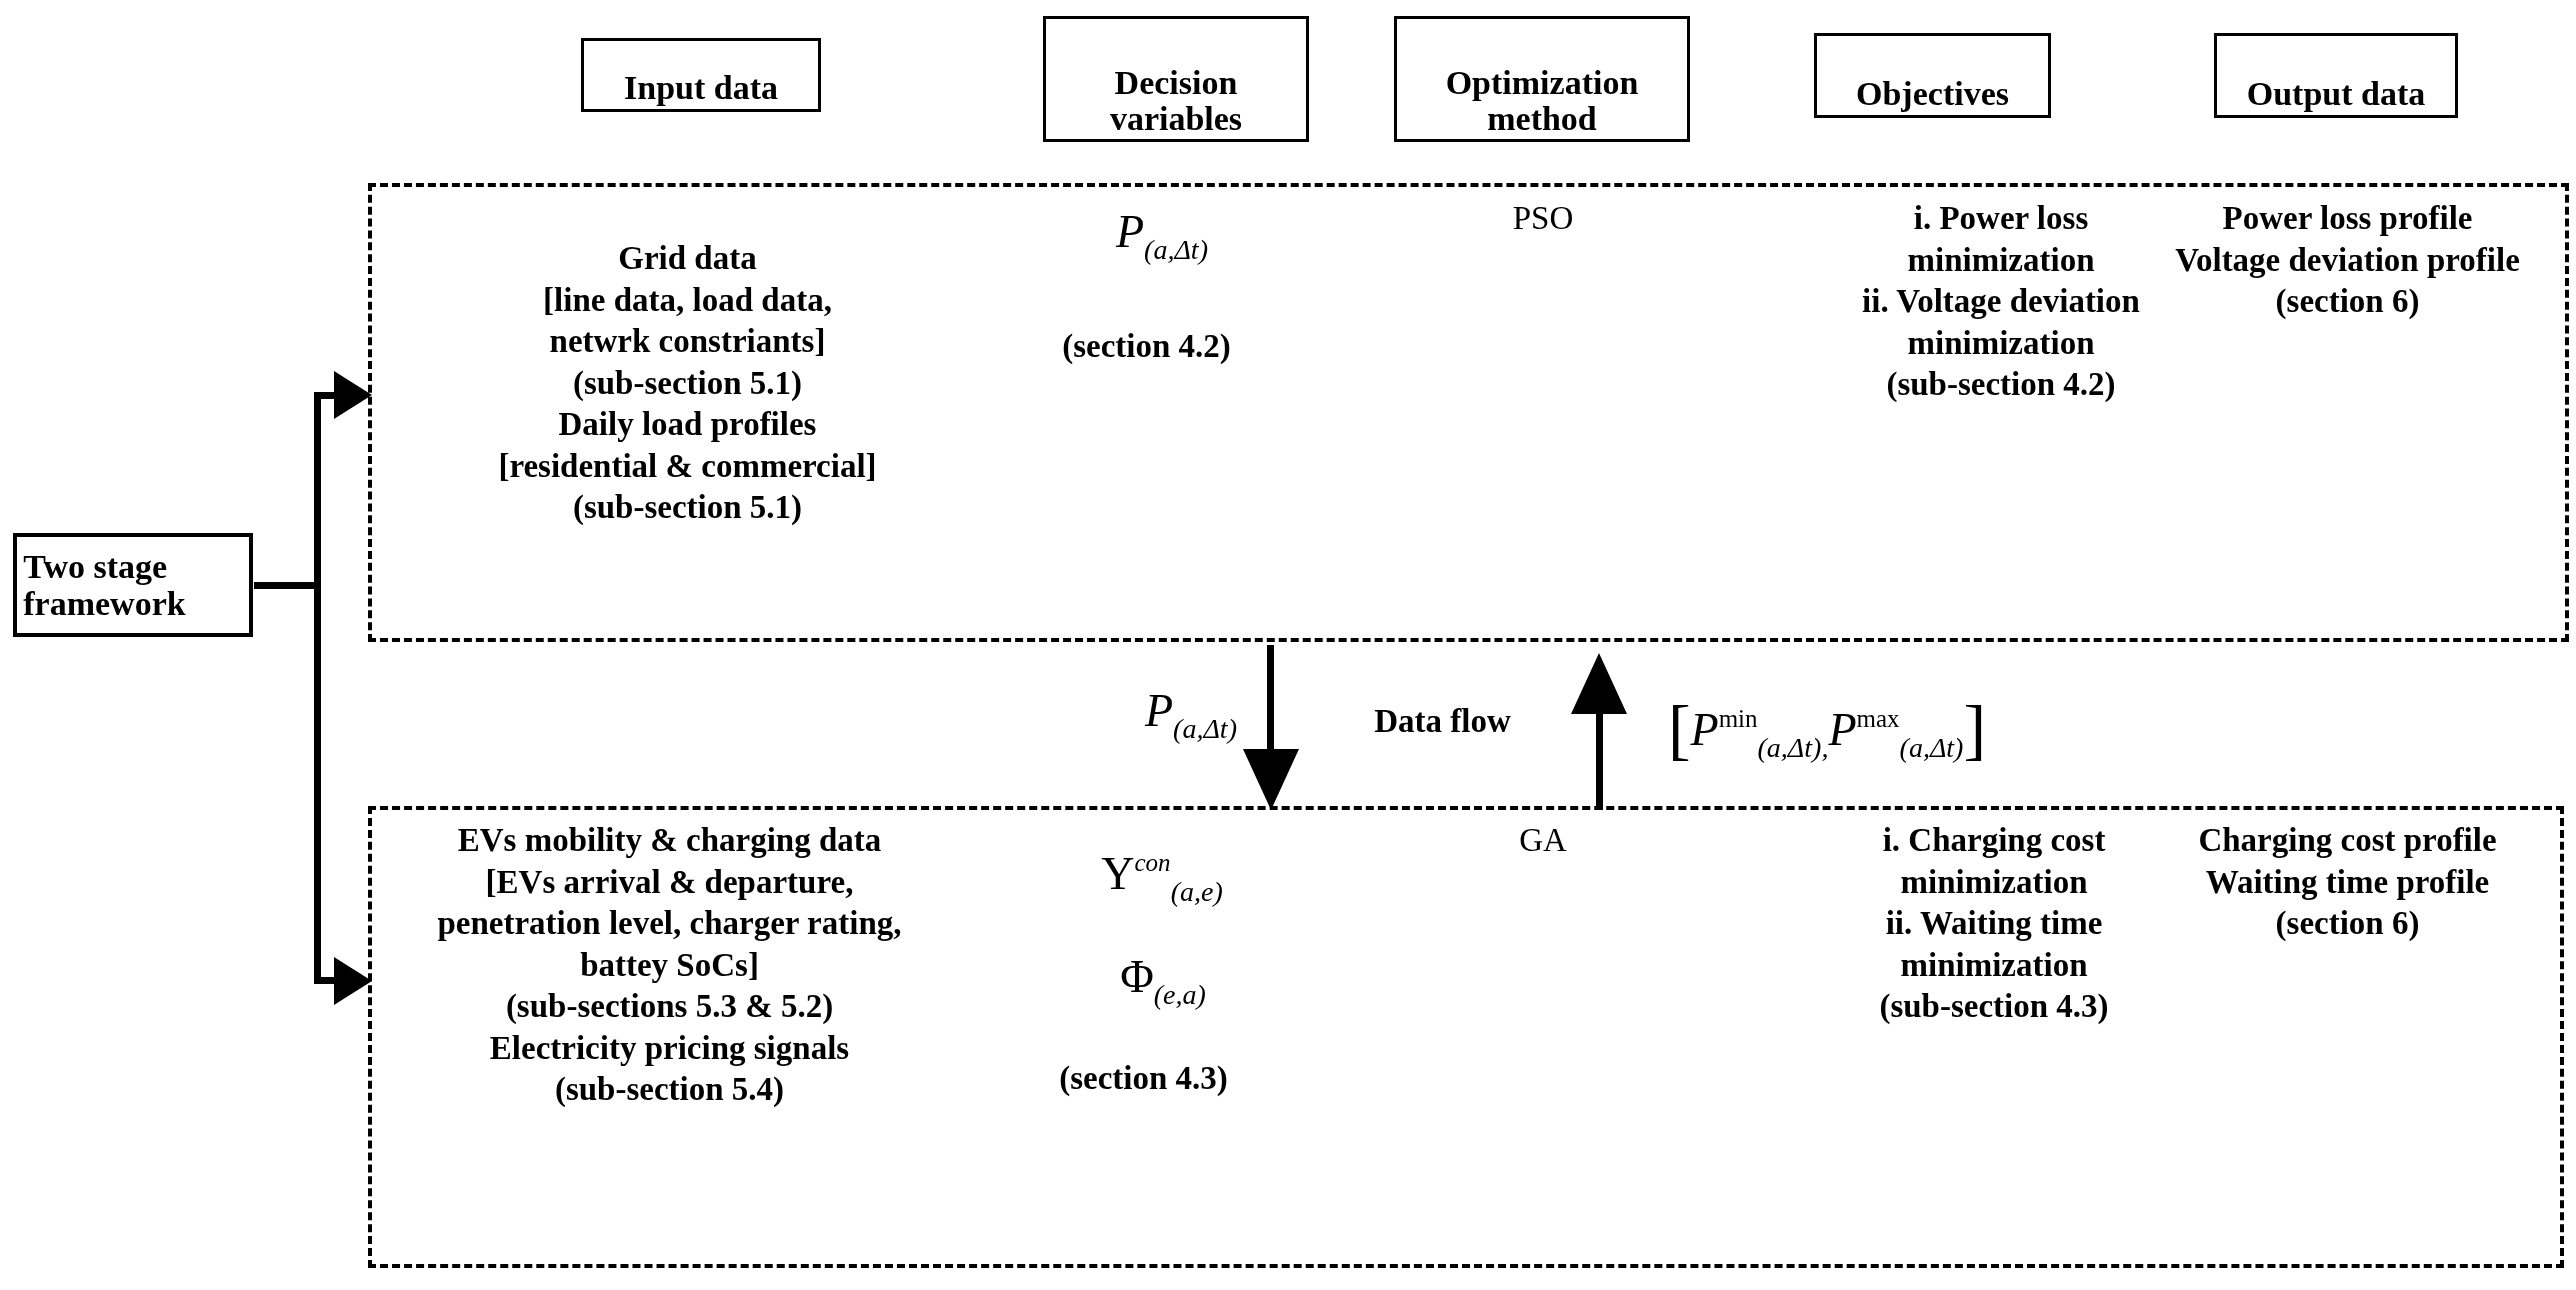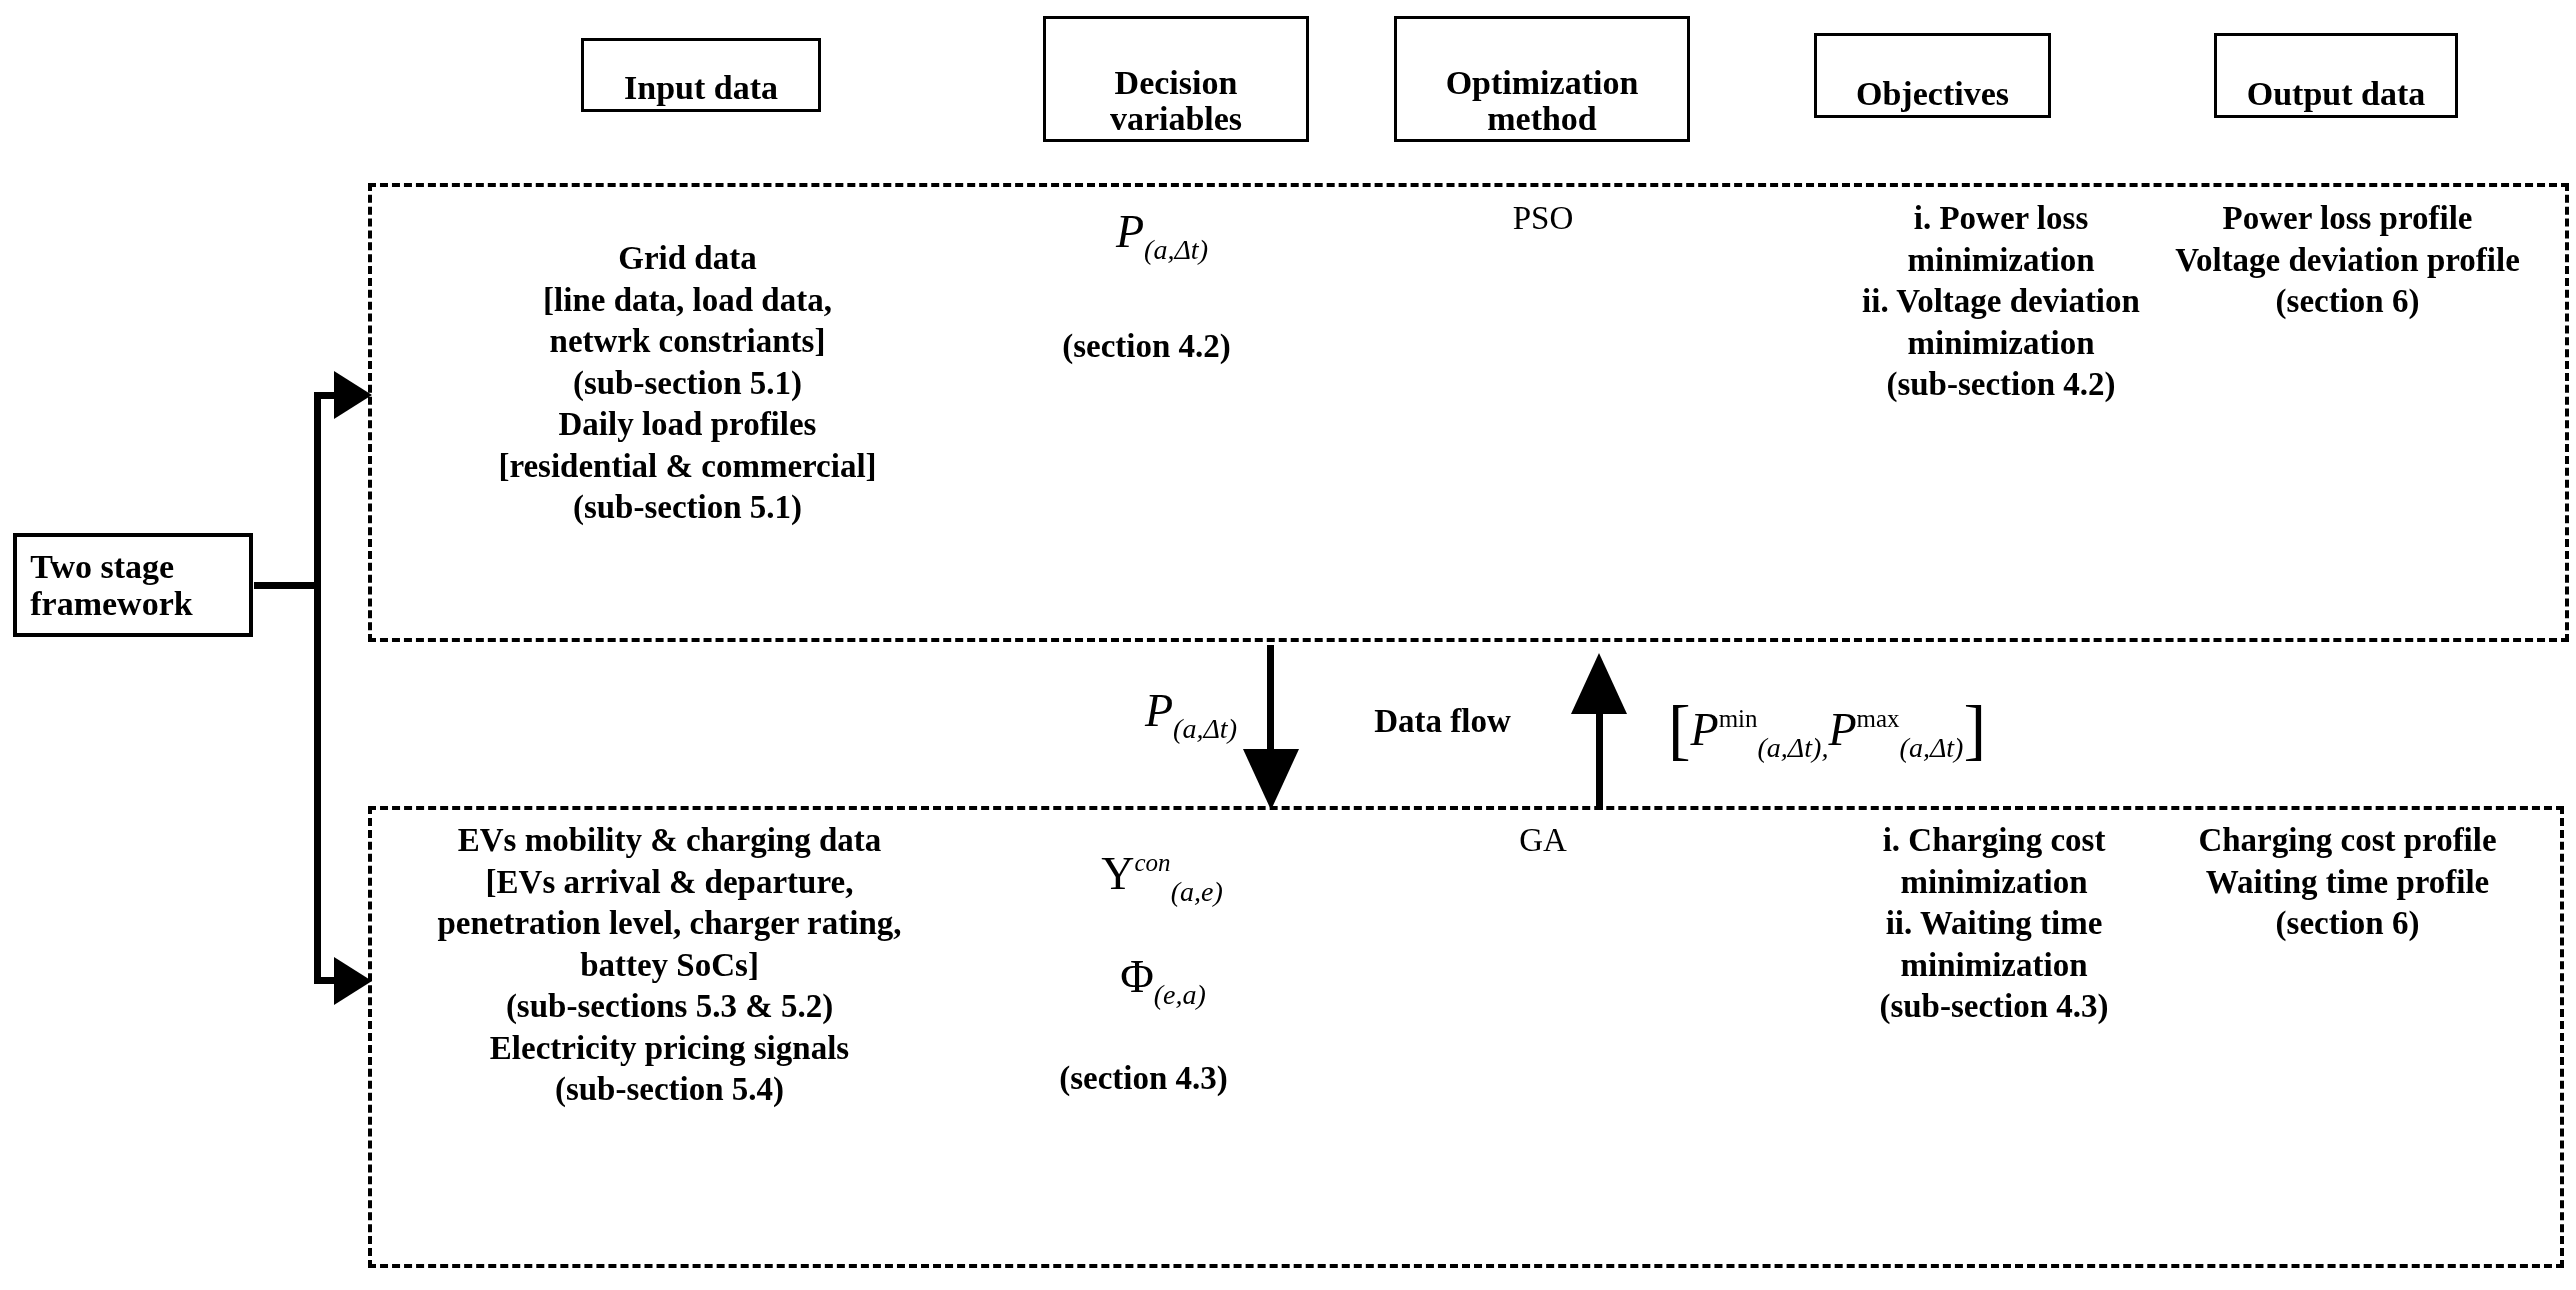--- a/index.html
+++ b/index.html
@@ -49,21 +49,21 @@
     position: absolute;
     border: 4.4px solid #000;
     background: #fff;
     box-sizing: border-box;
     display: flex;
     align-items: center;
     justify-content: flex-start;
     font-weight: bold;
     font-size: 34px;
     line-height: 1.1;
-    padding-left: 13px;
+    padding-left: 6px;
   }
 
   
   .cell {
     position: absolute;
     text-align: center;
     font-weight: bold;
     font-size: 33px;
     line-height: 1.26;
     white-space: pre-line;

